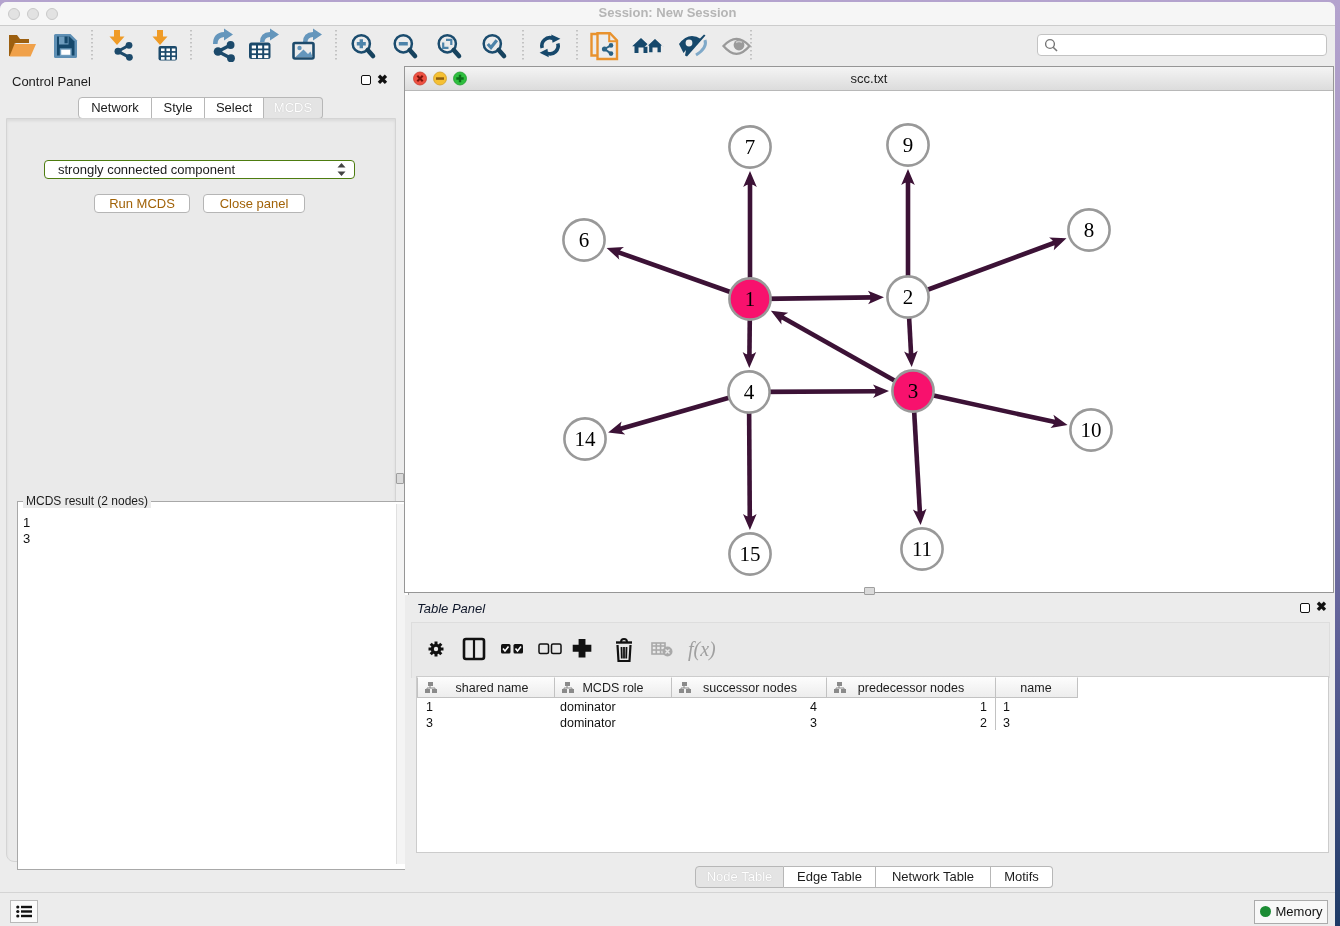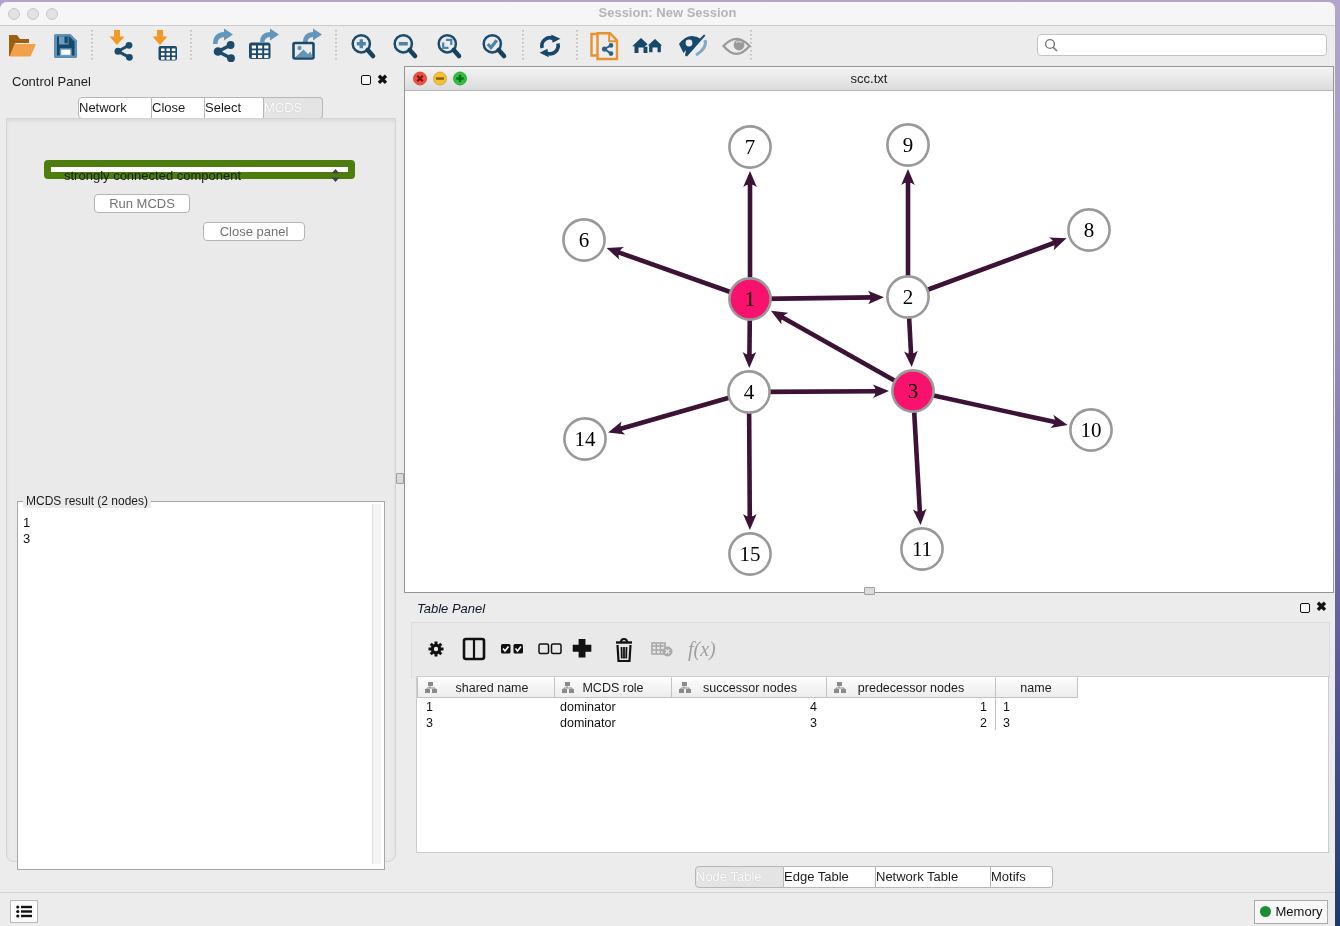--- a/index.html
+++ b/index.html
@@ -19,37 +19,37 @@
 #toolbar{position:absolute;left:0;top:24px;width:100%;height:40px;background:#ececec;}
 #search{position:absolute;left:1037px;top:8px;width:288px;height:20px;background:#fff;
   border:1px solid #c3c3c3;border-radius:4px;}
 
 #cpanel{position:absolute;left:0;top:62px;width:403px;height:829px;background:#ececec;text-decoration:underline;}
 #cphead{position:absolute;left:12px;top:10px;font-size:13px;color:#1c1c1c;}
 .flbtn{position:absolute;top:11px;width:10px;height:10px;border:1.6px solid #111;
   border-radius:2px;background:#fff;box-sizing:border-box;}
 .xbtn{position:absolute;top:8px;font-size:13px;font-weight:bold;color:#111;}
 .tabs{position:absolute;display:flex;}
-.tab{height:20px;line-height:20px;text-align:left;font-size:13px;color:#1c1c1c;
+.tab{height:20px;line-height:20px;text-align:center;font-size:13px;color:#1c1c1c;
   background:#fff;border:1px solid #b7b7b7;border-left:none;padding:0;}
 .tab.first{border-left:1px solid #b7b7b7;border-radius:4px 0 0 4px;}
 .tab.last{border-radius:0 4px 4px 0;}
 .tab.sel{background:#e4e4e4;color:#ffffff;text-shadow:0 0 1px #b5b5b5;}
 #cpcontent{position:absolute;left:6px;top:54px;width:390px;height:744px;
   background:#eaeaea;border:1px solid #d4d4d4;border-radius:0 0 8px 8px;box-sizing:border-box;
   box-shadow:inset 0 2px 3px rgba(0,0,0,0.07);}
 #optlabel{position:absolute;left:0;top:76px;width:100%;text-align:center;
   font-size:13px;color:#1c1c1c;}
 #dropdown{position:absolute;left:44px;top:96px;width:311px;height:19px;background:#fff;
-  border:7px solid #4d7c0f;border-radius:4px;font-size:13px;color:#1c1c1c;
+  border:1px solid #4d7c0f;border-radius:4px;font-size:13px;color:#1c1c1c;
   line-height:18px;padding-left:13px;box-sizing:border-box;}
 .btn{position:absolute;height:19px;background:#fff;border:1px solid #b5b5b5;border-radius:4px;
-  font-size:13px;color:#737373;text-align:center;line-height:17px;box-sizing:border-box;}
+  font-size:13px;color:#a16207;text-align:center;line-height:17px;box-sizing:border-box;}
 #fieldset{position:absolute;left:17px;top:437px;width:366px;height:367px;
-  border:1px solid #a8a8a8;background:#fff;}
+  border:1px solid #a8a8a8;background:#fff;padding-left:24px;}
 #fslegend{position:absolute;left:5px;top:-8px;background:#eaeaea;font-size:12px;
   color:#1c1c1c;padding:0 3px;}
 #fstext{position:absolute;left:5px;top:13px;font-size:13px;color:#111;line-height:16px;}
 #fsscroll{position:absolute;right:3px;top:2px;width:8px;height:360px;background:#f4f4f4;
   border-left:1px solid #e0e0e0;}
 
 #vknob{position:absolute;left:396px;top:471px;width:8px;height:11px;background:#dadada;
   border:1px solid #9f9f9f;box-sizing:border-box;border-radius:1px;}
 
 #nwin{position:absolute;left:404px;top:64px;width:930px;height:527px;
@@ -240,32 +240,32 @@
         <line x1="9.2" y1="9.2" x2="13" y2="13" stroke="#777" stroke-width="1.6"></line>
       </svg>
     </div>
   </div>
   <div id="cpanel">
     <div id="cphead">Control Panel</div>
     <div class="flbtn" style="left:361px;"></div>
     <div class="xbtn" style="left:377px;">✖</div>
     <div class="tabs" style="left:78px;top:33px;">
       <div class="tab first" style="width:72px;">Network</div>
-      <div class="tab" style="width:52px;">Close</div>
+      <div class="tab" style="width:52px;">Style</div>
       <div class="tab" style="width:58px;">Select</div>
       <div class="tab last sel" style="width:58px;">MCDS</div>
     </div>
     <div id="cpcontent"></div>
     <div id="dropdown">strongly connected component
       <svg width="11" height="15" viewBox="0 0 11 15" style="position:absolute;right:7px;top:1px;">
         <path d="M1.5 5.5 L5.5 1 L9.5 5.5 Z M1.5 9.5 L5.5 14 L9.5 9.5 Z" fill="#444"></path>
       </svg>
     </div>
     <div class="btn" style="left:94px;top:130px;width:96px;">Run MCDS</div>
-    <div class="btn" style="left:203px;top:130px;width:102px;margin-top:28px;">Close panel</div>
+    <div class="btn" style="left:203px;top:130px;width:102px;">Close panel</div>
     <div id="fieldset">
       <div id="fslegend">MCDS result (2 nodes)</div>
       <div id="fstext">1<br>3</div>
       <div id="fsscroll"></div>
     </div>
   </div>
   <div id="vknob"></div>
   <div id="nwin">
     <div id="ntitle">
       <svg width="70" height="23" viewBox="0 0 70 23" style="position:absolute;left:0;top:0;">

